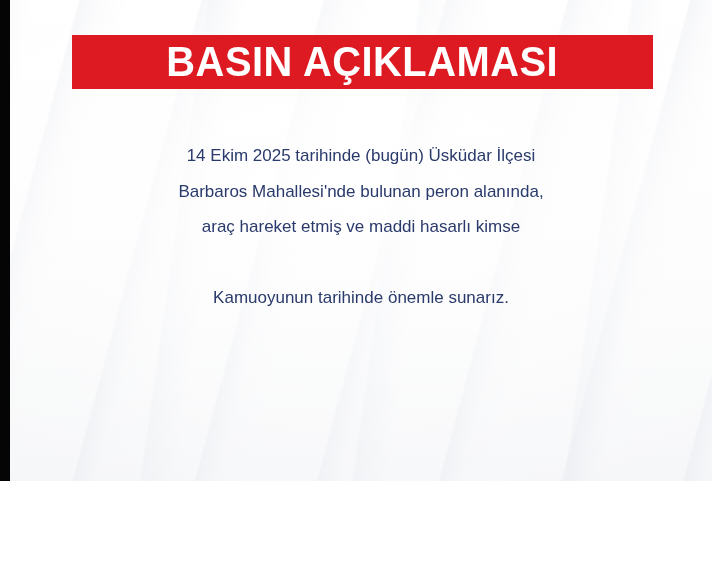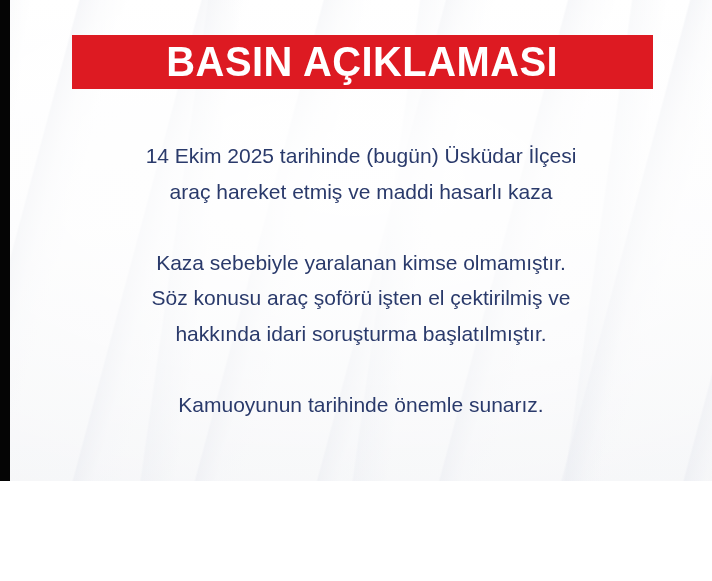--- a/index.html
+++ b/index.html
@@ -99,21 +99,21 @@
 
   
   #body-copy {
     position: absolute;
     left: 10px;
     top: 138px;
     width: 702px;
     text-align: center;
     color: #2a3a6b;
     font-family: "Liberation Sans", sans-serif;
-    font-size: 21px;
+    font-size: 17px;
     line-height: 35.5px;
     font-weight: 500;
   }
   .para {
     margin: 0;
     padding: 0;
   }
   .para + .para {
     margin-top: 35.5px;
   }
@@ -134,25 +134,21 @@
 
   <div class="edge-band-left"></div>
 
   <div id="banner">
     <div id="banner-title">BASIN AÇIKLAMASI</div>
   </div>
 
   <div id="body-copy">
     <p class="para">
       <span class="line">14 Ekim 2025 tarihinde (bugün) Üsküdar İlçesi</span>
-      <span class="line">araç hareket etmiş ve maddi hasarlı kaza</span>
-    </p>
-    <p class="para">
-      <span class="line">Kaza sebebiyle yaralanan kimse olmamıştır.</span>
-      <span class="line">Söz konusu araç şoförü işten el çektirilmiş ve</span>
-      <span class="line">hakkında idari soruşturma başlatılmıştır.</span>
+      <span class="line">Barbaros Mahallesi'nde bulunan peron alanında,</span>
+      <span class="line">araç hareket etmiş ve maddi hasarlı kimse</span>
     </p>
     <p class="para">
       <span class="line">Kamuoyunun tarihinde önemle sunarız.</span>
     </p>
   </div>
 
 </div>
 
 </body></html>

